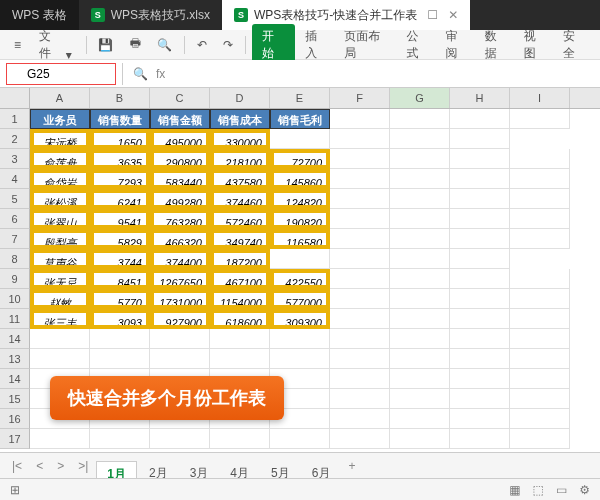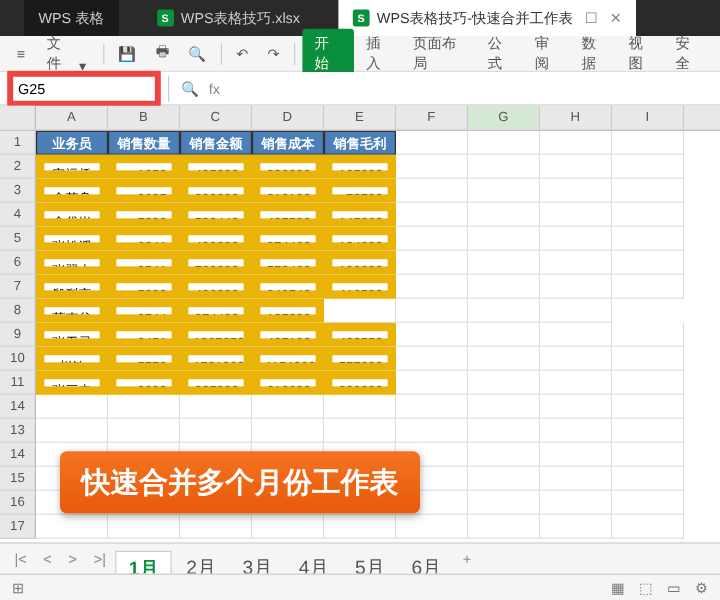--- a/index.html
+++ b/index.html
@@ -1,55 +1,55 @@
 <!DOCTYPE html>
 <html><head>
 <meta charset="utf-8">
 <style>
 * { margin: 0; padding: 0; box-sizing: border-box; font-family: "Microsoft YaHei", Arial, sans-serif; }
 body { width: 600px; height: 500px; overflow: hidden; background: #fff; display: flex; flex-direction: column; font-size: 12px; }
 
 .tabbar { background: #2a2a2a; height: 30px; display: flex; align-items: stretch; }
-.tab { padding: 0 12px; display: flex; align-items: center; gap: 6px; color: #ccc; cursor: pointer; font-size: 12px; margin-left: 20px; }
+.tab { padding: 0 12px; display: flex; align-items: center; gap: 6px; color: #ccc; cursor: pointer; font-size: 12px; }
 .tab.dark { background: #1a1a1a; }
 .tab.active { background: #fff; color: #333; }
 .tab-icon { width: 14px; height: 14px; background: #0a8f3c; border-radius: 2px; display: flex; align-items: center; justify-content: center; color: #fff; font-size: 9px; font-weight: bold; }
 .tab-close { color: #888; margin-left: 4px; }
 
 .toolbar { background: #f5f5f5; height: 30px; display: flex; align-items: center; padding: 0 8px; gap: 4px; border-bottom: 1px solid #ddd; }
 .tb-btn { padding: 4px 6px; cursor: pointer; border-radius: 3px; color: #555; display: flex; align-items: center; gap: 2px; }
 .tb-sep { width: 1px; height: 18px; background: #ccc; margin: 0 2px; }
 .file-btn { display: flex; align-items: flex-end; gap: 4px; padding: 3px 8px; color: #555; cursor: pointer; }
 .menu-start { background: #0a8f3c; color: #fff; padding: 4px 10px; border-radius: 3px; cursor: pointer; }
 .menu-item { padding: 4px 6px; color: #555; cursor: pointer; }
 
 .formula-bar { height: 28px; display: flex; align-items: center; border-bottom: 1px solid #ccc; background: #fff; }
-.cell-ref { width: 128px; border: 5px solid #ef4444; margin: 3px 6px; padding: 3px 4px; font-size: 12px; background: #fff; }
+.cell-ref { width: 110px; border: 1px solid #ef4444; margin: 3px 6px; padding: 3px 20px; font-size: 12px; background: #fff; }
 .fx-sep { width: 1px; height: 22px; background: #ccc; }
 .fx-icons { display: flex; align-items: center; gap: 8px; padding: 0 10px; color: #888; }
 .fx-icons span { cursor: pointer; }
 
 .grid-area { flex: 1; overflow: hidden; display: flex; flex-direction: column; position: relative; }
 .col-headers { display: flex; background: #e8e8e8; border-bottom: 1px solid #bbb; }
 .corner { width: 30px; height: 20px; border-right: 1px solid #bbb; background: #e8e8e8; }
 .col-h { width: 60px; height: 20px; border-right: 1px solid #ccc; text-align: center; line-height: 20px; color: #555; font-size: 11px; }
 .col-h.sel { background: #d4e8d4; }
 .rows { flex: 1; overflow: hidden; }
 .row { display: flex; height: 20px; }
 .row-h { width: 30px; background: #e8e8e8; border-right: 1px solid #bbb; border-bottom: 1px solid #ccc; text-align: center; line-height: 20px; color: #555; font-size: 11px; }
 .cell { width: 60px; height: 20px; border-right: 1px solid #e0e0e0; border-bottom: 1px solid #e0e0e0; padding: 0 4px; line-height: 20px; overflow: hidden; white-space: nowrap; font-size: 11px; }
 .cell.hdr { background: #4a7fb8; color: #fff; text-align: center; border: 1px solid #333; font-weight: bold; }
-.cell.data { border: 7px solid #eab308; text-align: right; background: #fff; }
+.cell.data { border: 4px solid #eab308; text-align: right; background: #fff; font-style: italic; }
 .cell.data.name { text-align: center; }
 
-.callout { position: absolute; left: 50px; top: 288px; background: linear-gradient(#f47321, #e85a0a); color: #fff; padding: 10px 18px; border-radius: 6px; font-size: 24px; font-weight: bold; box-shadow: 0 2px 6px rgba(0,0,0,0.3); }
+.callout { position: absolute; left: 50px; top: 288px; background: linear-gradient(#f47321, #e85a0a); color: #fff; padding: 10px 18px; border-radius: 6px; font-size: 18px; font-weight: bold; box-shadow: 0 2px 6px rgba(0,0,0,0.3); }
 
 .sheet-tabs { height: 26px; background: #f5f5f5; display: flex; align-items: center; border-top: 1px solid #ccc; padding: 0 6px; gap: 2px; }
 .st-nav { padding: 2px 6px; color: #888; cursor: pointer; }
-.sheet-tab { padding: 4px 10px; cursor: pointer; color: #555; font-size: 16px; margin-top: 16px; }
+.sheet-tab { padding: 4px 10px; cursor: pointer; color: #555; font-size: 12px; margin-top: 16px; }
 .sheet-tab.active { background: #fff; border: 1px solid #ccc; border-bottom: none; color: #0a8f3c; font-weight: bold; }
 
 .statusbar { height: 22px; background: #f5f5f5; border-top: 1px solid #ccc; display: flex; align-items: center; padding: 0 8px; gap: 8px; color: #777; }
 .statusbar .spacer { flex: 1; }
 .sb-icon { cursor: pointer; padding: 2px; }
 </style>
 </head>
 <body>
 
 <div class="tabbar">
@@ -126,21 +126,20 @@
         <div class="cell"></div>
         <div class="cell"></div>
         <div class="cell"></div>
       </div>
       <div class="row">
         <div class="row-h">2</div>
         <div class="cell data name">宋远桥</div>
         <div class="cell data">1650</div>
         <div class="cell data">495000</div>
         <div class="cell data">330000</div>
-        <div class="cell data">165000</div>
         <div class="cell"></div>
         <div class="cell"></div>
         <div class="cell"></div>
         <div class="cell"></div>
       </div>
       <div class="row">
         <div class="row-h">3</div>
         <div class="cell data name">俞莲舟</div>
         <div class="cell data">3635</div>
         <div class="cell data">290800</div>

